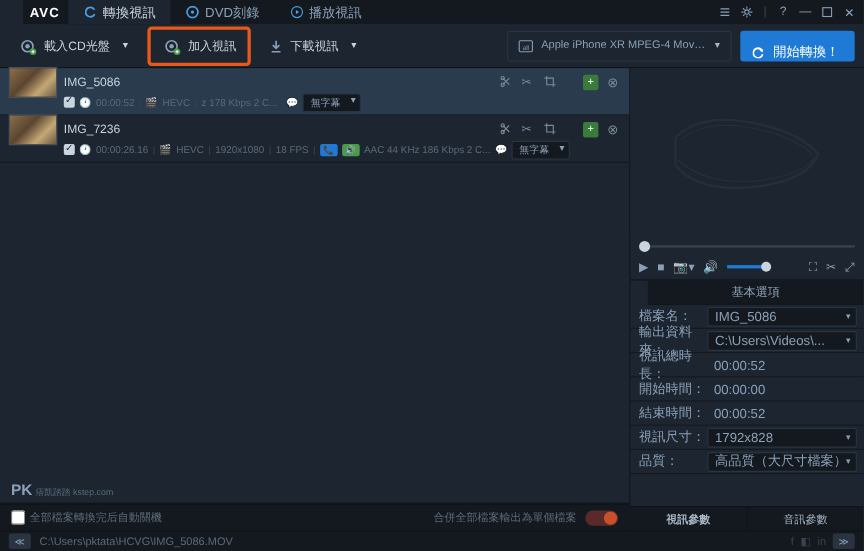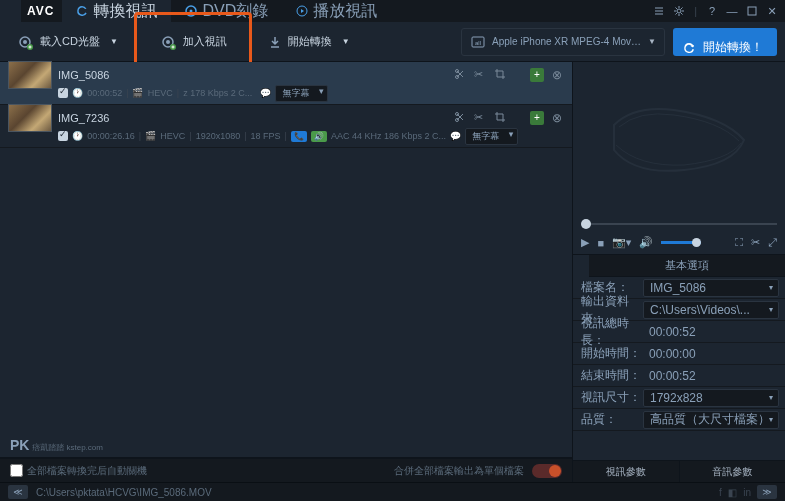--- a/index.html
+++ b/index.html
@@ -1,33 +1,33 @@
 <!DOCTYPE html>
 <html><head>
 <meta charset="utf-8">
 <style>
 * { margin: 0; padding: 0; box-sizing: border-box; }
 body { width: 785px; height: 501px; background: #1c2530; font-family: "Microsoft YaHei", Arial, sans-serif; color: #a8b5c4; font-size: 11px; overflow: hidden; position: relative; }
 
 
 .titlebar { height: 22px; background: #14191f; display: flex; align-items: center; padding: 0 6px; margin-left: 21px; }
 .titlebar .logo { font-weight: bold; font-size: 12px; color: #fff; margin-right: 8px; letter-spacing: 1px; }
-.titlebar .tab { display: flex; align-items: center; padding: 0 14px; height: 22px; font-size: 16px; color: #8aa0b8; cursor: pointer; }
+.titlebar .tab { display: flex; align-items: center; padding: 0 14px; height: 22px; font-size: 12px; color: #8aa0b8; cursor: pointer; }
 .titlebar .tab.active { background: #1c2530; color: #c8d4e0; }
 .titlebar .tab svg { margin-right: 5px; }
 .titlebar .right { margin-left: auto; display: flex; align-items: center; gap: 6px; }
 .titlebar .right .icon { width: 14px; height: 14px; display: flex; align-items: center; justify-content: center; color: #8aa0b8; }
 .titlebar .sep { color: #3a4450; margin: 0 2px; }
 
 
 .toolbar { height: 40px; background: #1c2530; border-bottom: 1px solid #0e141b; display: flex; align-items: center; padding: 0 8px; gap: 8px; }
 .tool-btn { display: flex; align-items: center; height: 26px; padding: 0 8px; border-radius: 3px; cursor: pointer; color: #c8d4e0; font-size: 11px; gap: 6px; }
 .tool-btn .caret { margin-left: 4px; font-size: 8px; }
 .tool-btn.gear svg { width: 18px; height: 18px; }
-.highlight-box { border: 3px solid #e8591b; border-radius: 4px; padding: 14px; }
+.highlight-box { border: 3px solid #e8591b; border-radius: 4px; padding: 2px; }
 .profile-box { margin-left: auto; display: flex; align-items: center; height: 28px; border: 1px solid #2a3440; border-radius: 3px; padding: 0 8px; gap: 6px; cursor: pointer; }
 .convert-btn { display: flex; align-items: flex-end; height: 28px; background: #1f7ad6; color: #fff; border-radius: 3px; padding: 0 14px 0 8px; gap: 6px; font-size: 12px; cursor: pointer; }
 
 
 .main { display: flex; height: 420px; }
 .left-panel { width: 572px; background: #1c2530; display: flex; flex-direction: column; position: relative; }
 .right-panel { flex: 1; background: #1c2530; border-left: 1px solid #0e141b; display: flex; flex-direction: column; }
 
 
 .file-item { display: flex; flex-direction: column; padding: 4px 8px 2px 8px; border-bottom: 1px solid #14191f; }
@@ -75,21 +75,21 @@
 
 .opt-header { height: 22px; display:flex; align-items:center; justify-content:center; font-size:11px; color:#8aa0b8; background:#14191f; border-bottom:1px solid #0e141b;margin-left:16px; }
 .opt-table { flex:1; }
 .opt-row { display:flex; height: 22px; align-items:center; font-size:12px; border-bottom:1px solid #14191f; }
 .opt-row .label { width: 70px; padding-left: 8px; color:#8aa0b8; }
 .opt-row .value { flex:1; padding: 0 6px; color:#8aa0b8; }
 .opt-row .value.boxed { background:#14191f; margin:2px 6px 2px 0; border:1px solid #2a3440; border-radius:2px; height:18px; display:flex; align-items:center; padding:0 6px; position:relative; }
 .opt-row .value.boxed::after { content:"▾"; position:absolute; right:5px; font-size:8px; }
 .param-footer { display:flex; }
 .param-footer div { flex:1; height:22px; display:flex; align-items:center; justify-content:center; font-size:10px; background:#14191f; border-top:1px solid #0e141b; }
-.param-footer div:first-child { border-right:1px solid #0e141b; }
+.param-footer div:first-child { border-right:1px solid #0e141b;font-weight:bold; }
 
 
 .statusbar { height: 19px; background: #14191f; display: flex; align-items: center; padding: 0 8px; font-size: 10px; color: #5a6a7a; border-top: 1px solid #0a0f14; }
 .statusbar .nav-btn { width: 20px; height: 14px; background: #2a3440; border-radius:2px; display:flex; align-items:center; justify-content:center; font-size:9px; color:#8aa0b8; cursor:pointer; }
 .statusbar .path { margin-left: 8px; }
 .statusbar .right-icons { margin-left:auto; display:flex; gap:6px; align-items:center; }
 
 svg { display: block; }
 </style>
 </head>
@@ -160,21 +160,21 @@
           <circle cx="14" cy="14" r="3" fill="#4a9a4a"></circle>
           <path d="M14 12.5v3M12.5 14h3" stroke="#fff" stroke-width="1"></path>
         </svg>
       <span>加入視訊</span>
     </div>
   </div>
   <div class="tool-btn">
     <svg width="14" height="14" viewBox="0 0 14 14">
         <path d="M7 2v7m-3-3l3 3 3-3M3 12h8" stroke="#8aa0b8" stroke-width="1.5" fill="none"></path>
       </svg>
-    <span>開始轉換</span>
+    <span>下載視訊</span>
     <span class="caret">▼</span>
   </div>
   <div class="profile-box">
     <svg width="16" height="16" viewBox="0 0 16 16">
         <rect x="2" y="3" width="12" height="10" rx="1" fill="none" stroke="#8aa0b8"></rect>
         <text x="8" y="11" font-size="6" text-anchor="middle" fill="#8aa0b8">all</text>
       </svg>
     <span style="font-size:10px;color:#8aa0b8;max-width:150px;overflow:hidden;text-overflow:ellipsis;white-space:nowrap;">Apple iPhone XR MPEG-4 Movie (*.m...</span>
     <span class="caret" style="font-size:8px;">▼</span>
   </div>

